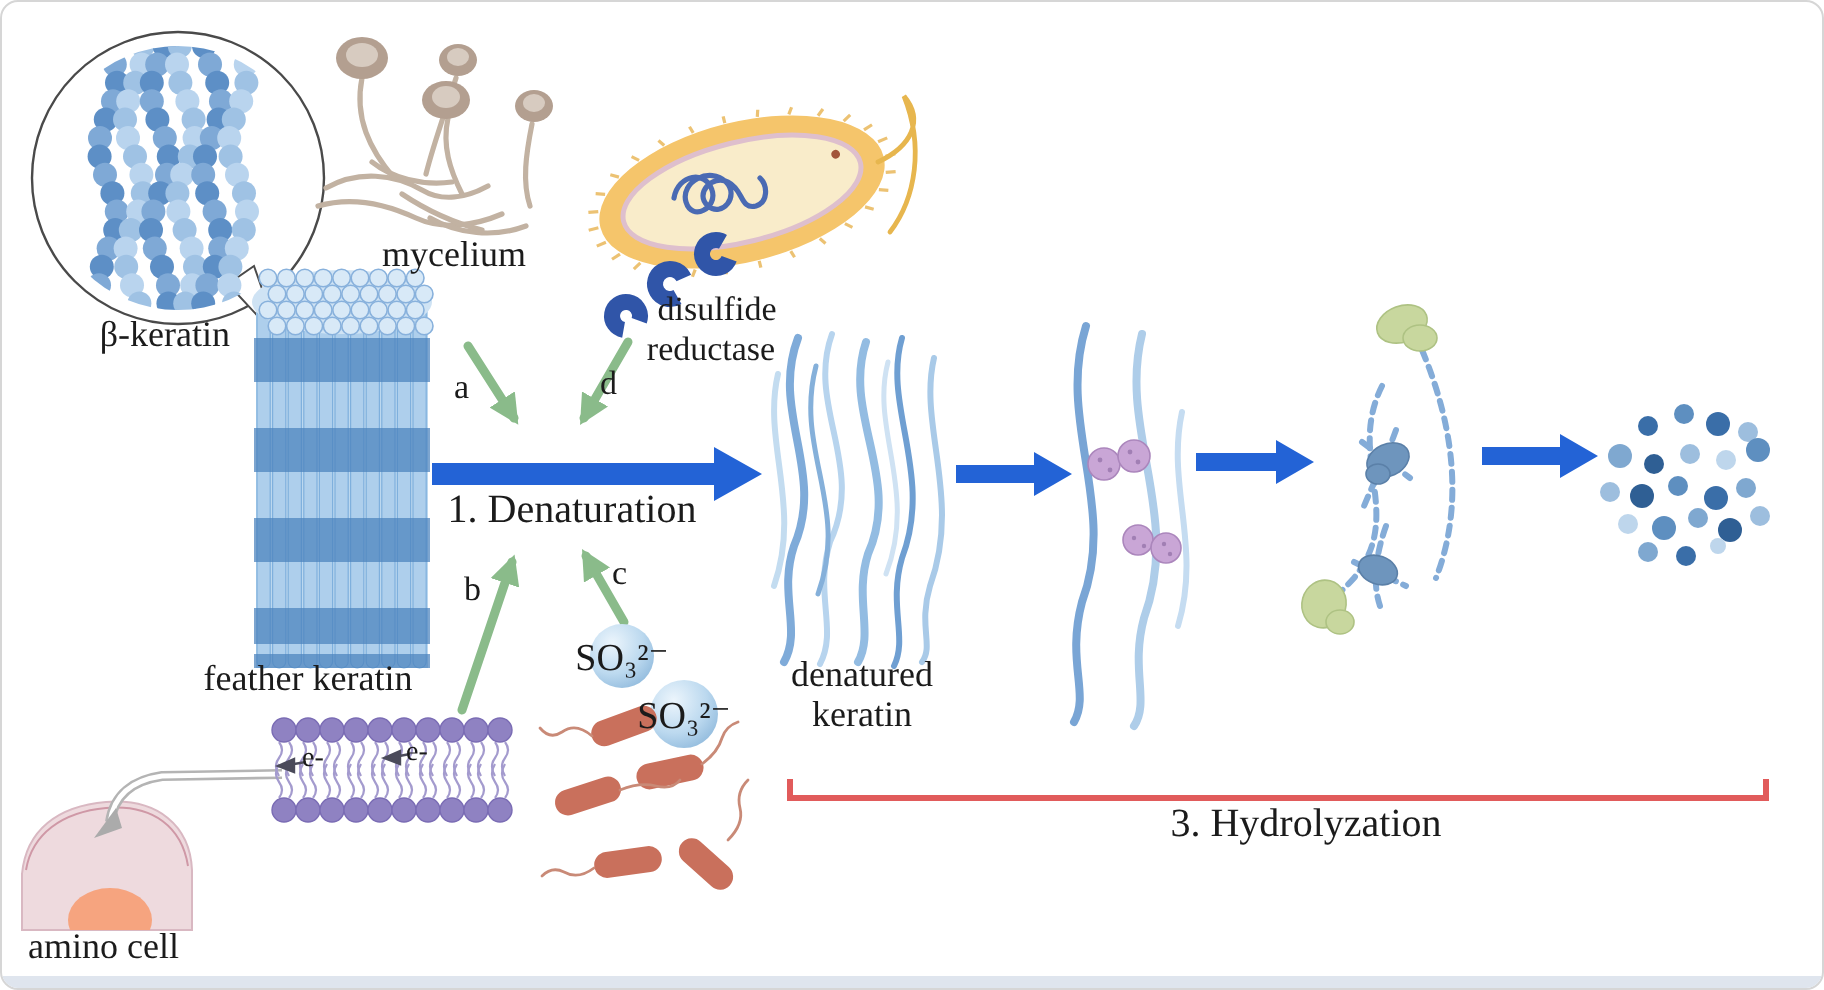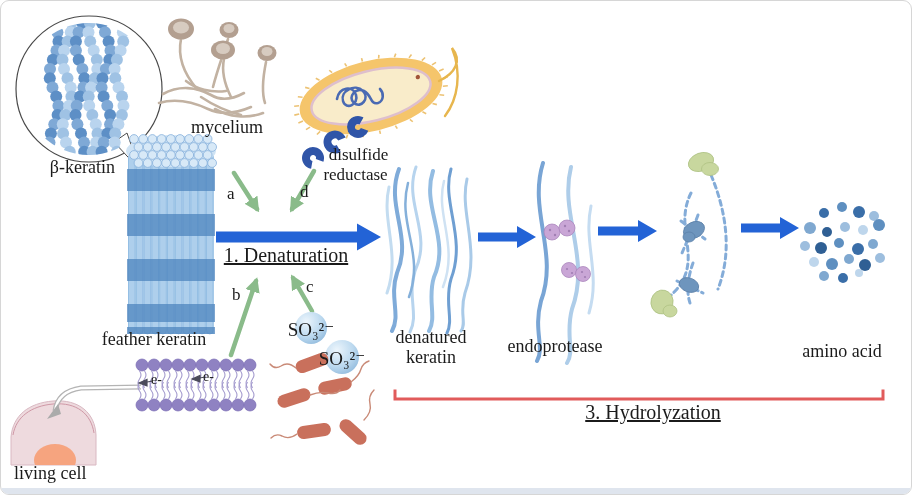--- a/index.html
+++ b/index.html
@@ -7,21 +7,21 @@
     position:relative;width:910px;height:493px;background:#ffffff;
     border:1px solid #d6d6d6;border-radius:9px;overflow:hidden;
     font-family:"Liberation Serif","DejaVu Serif",serif;color:#1b1b1b;
   }
   #art{position:absolute;left:0;top:0;z-index:1;}
   .lbl{position:absolute;z-index:2;text-align:center;line-height:1.05;white-space:nowrap;}
   .s13{font-size:19px;}
   .s14{font-size:14px;}
   .s17{font-size:17px;}
   .s18{font-size:18px;}
-  .s20{font-size:20px;text-decoration:underline;}
+  .s20{font-size:20px;}
   .letter{font-size:17px;}
   .bottom-strip{position:absolute;left:0;right:0;bottom:0;height:6px;background:#dfe5ee;z-index:0;}
 </style>
 </head>
 <body>
 
 <div id="canvas">
   <div class="bottom-strip"></div>
 
   <svg id="art" width="910" height="493" viewBox="0 0 910 493">
@@ -487,19 +487,17 @@
   <div class="lbl letter" style="left:305px;top:277px;">c</div>
 
   <div class="lbl s20" style="left:200px;top:244px;width:170px;">1. Denaturation</div>
   <div class="lbl s20" style="left:570px;top:401px;width:164px;">3. Hydrolyzation</div>
 
   <div class="lbl s13" style="left:284px;top:319px;width:52px;">SO₃²⁻</div>
   <div class="lbl s13" style="left:315px;top:348px;width:52px;">SO₃²⁻</div>
 
   <div class="lbl s14" style="left:150px;top:372px;">e-</div>
   <div class="lbl s14" style="left:202px;top:369px;">e-</div>
-  <div class="lbl s18" style="left:13px;top:463px;width:92px;text-align:left;">living cell</div>
+  <div class="lbl s18" style="left:13px;top:463px;width:92px;text-align:left;">amino cell</div>
 
   <div class="lbl s18" style="left:378px;top:347px;width:104px;">keratin</div>
   <div class="lbl s18" style="left:378px;top:327px;width:104px;">denatured</div>
-  <div class="lbl s18" style="left:492px;top:336px;width:124px;">endoprotease</div>
-  <div class="lbl s18" style="left:774px;top:341px;width:134px;">amino acid</div>
 </div>
 
 </body></html>

